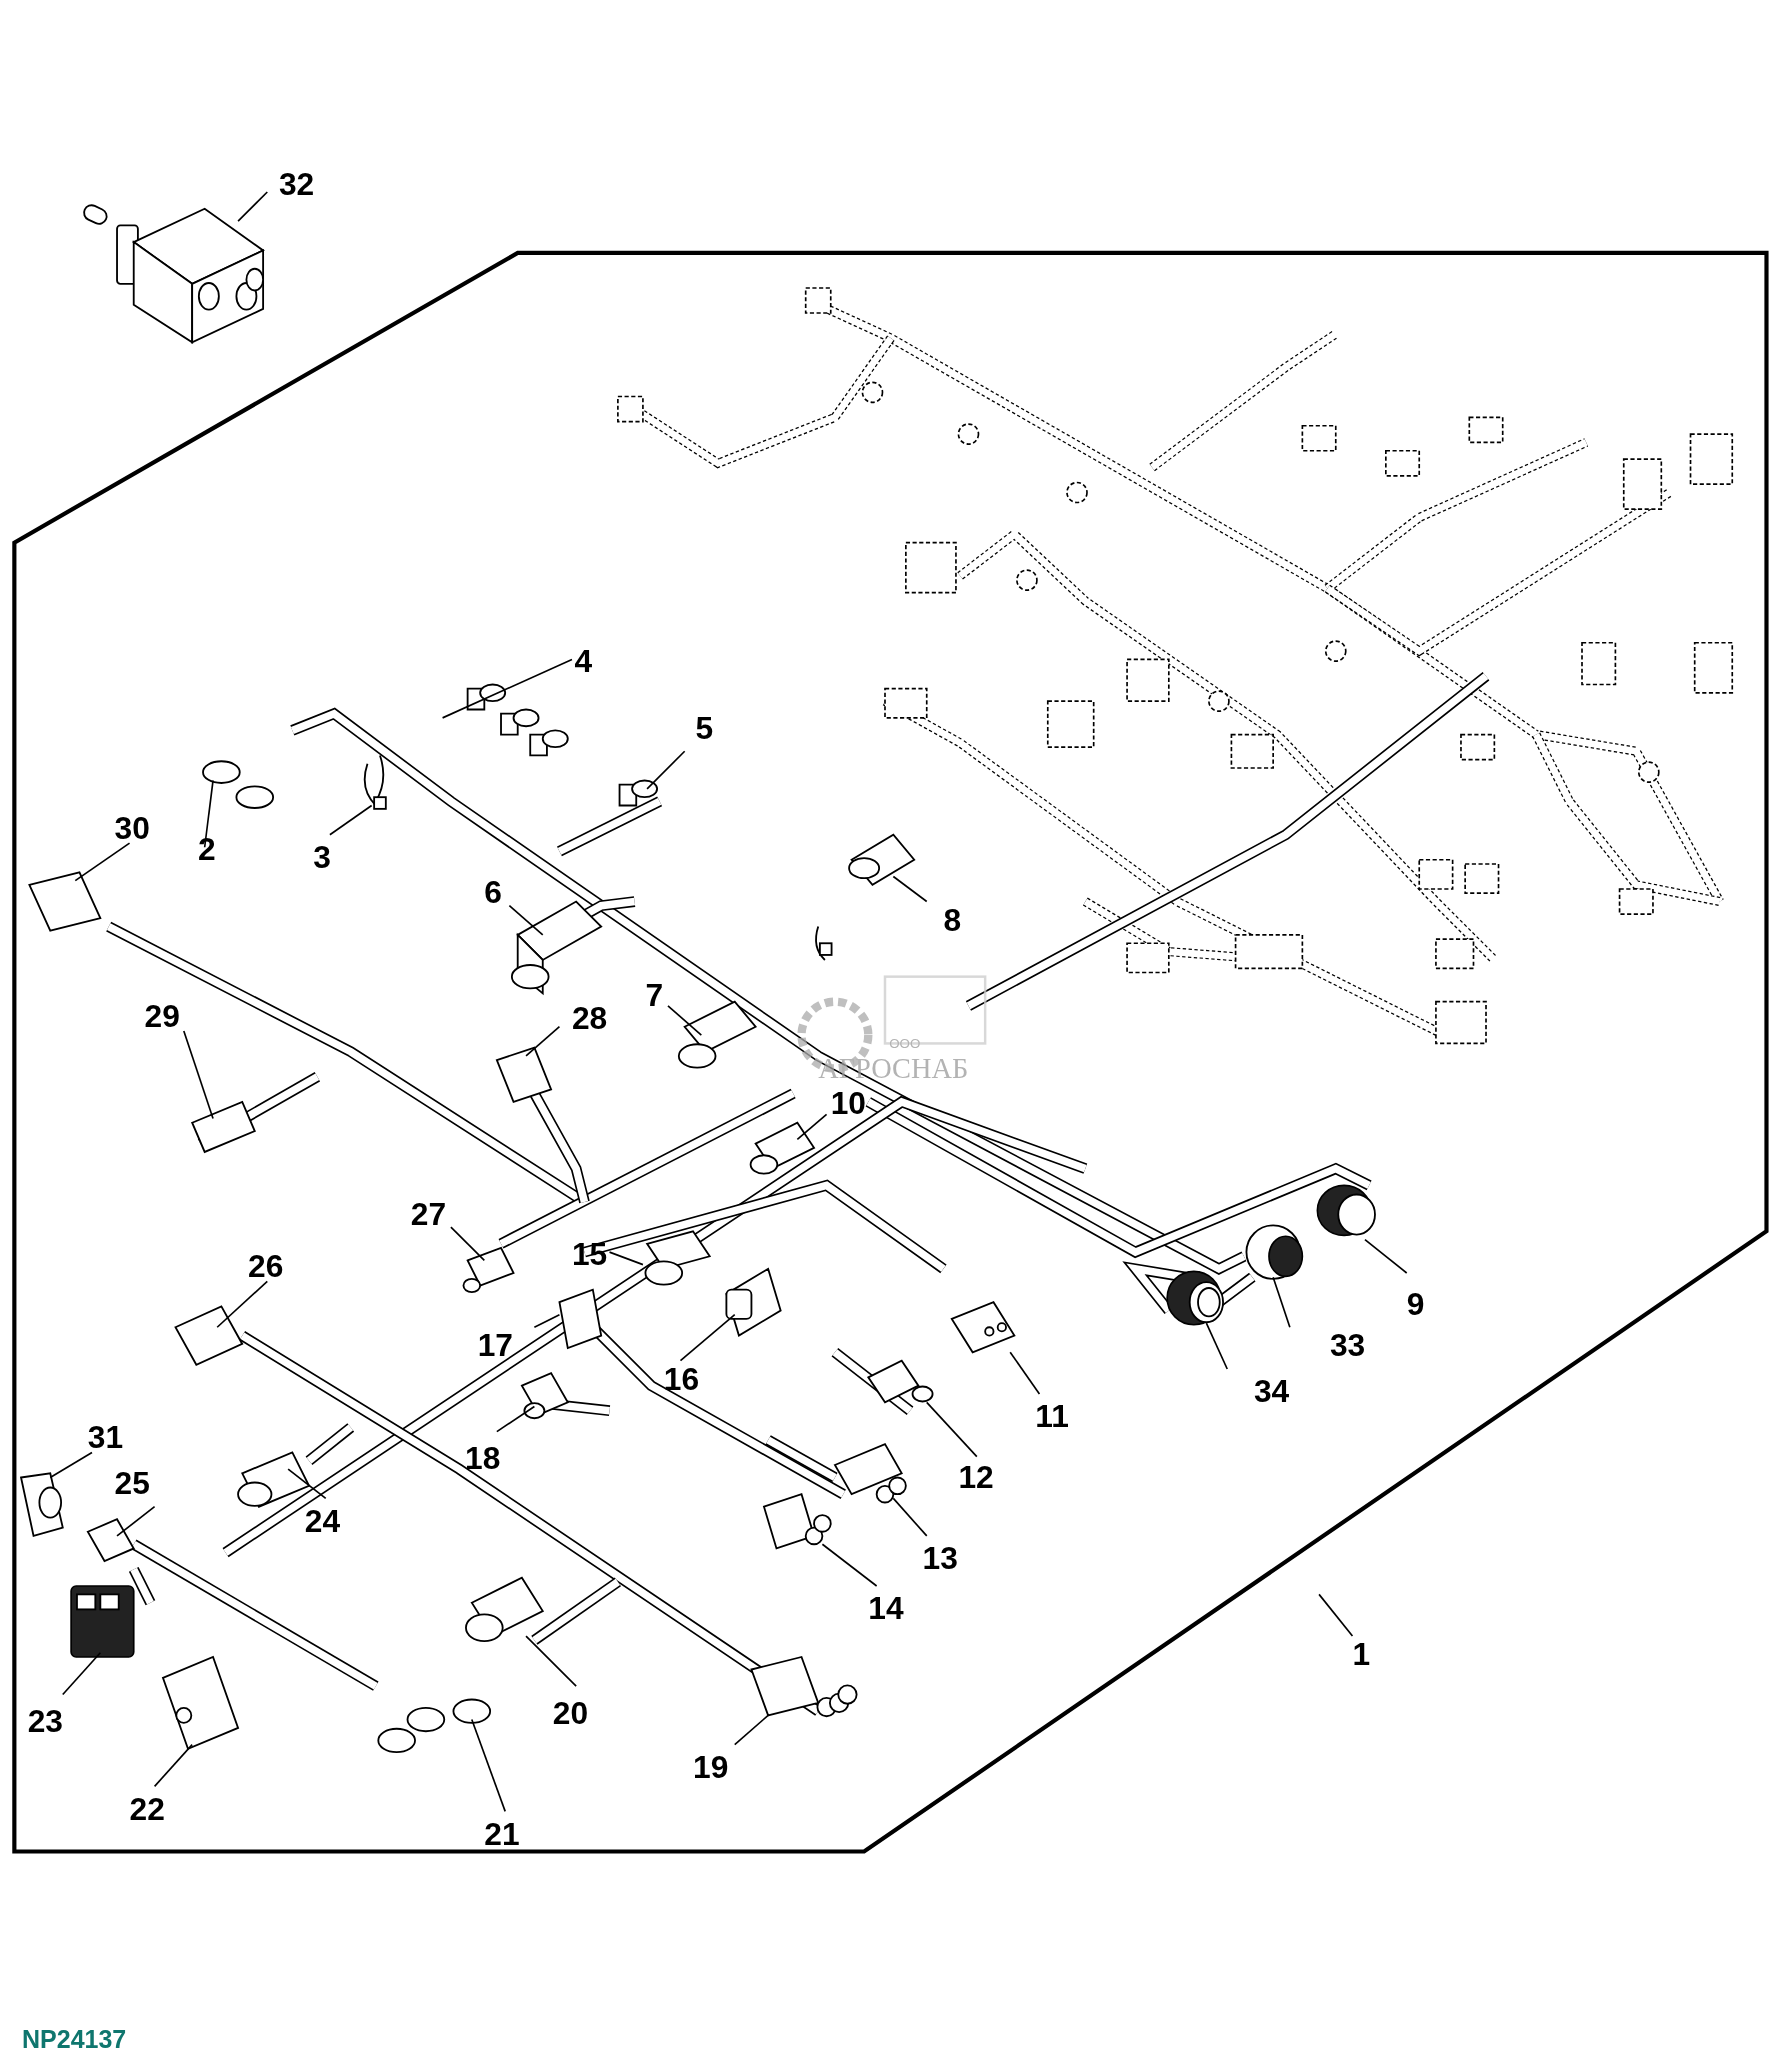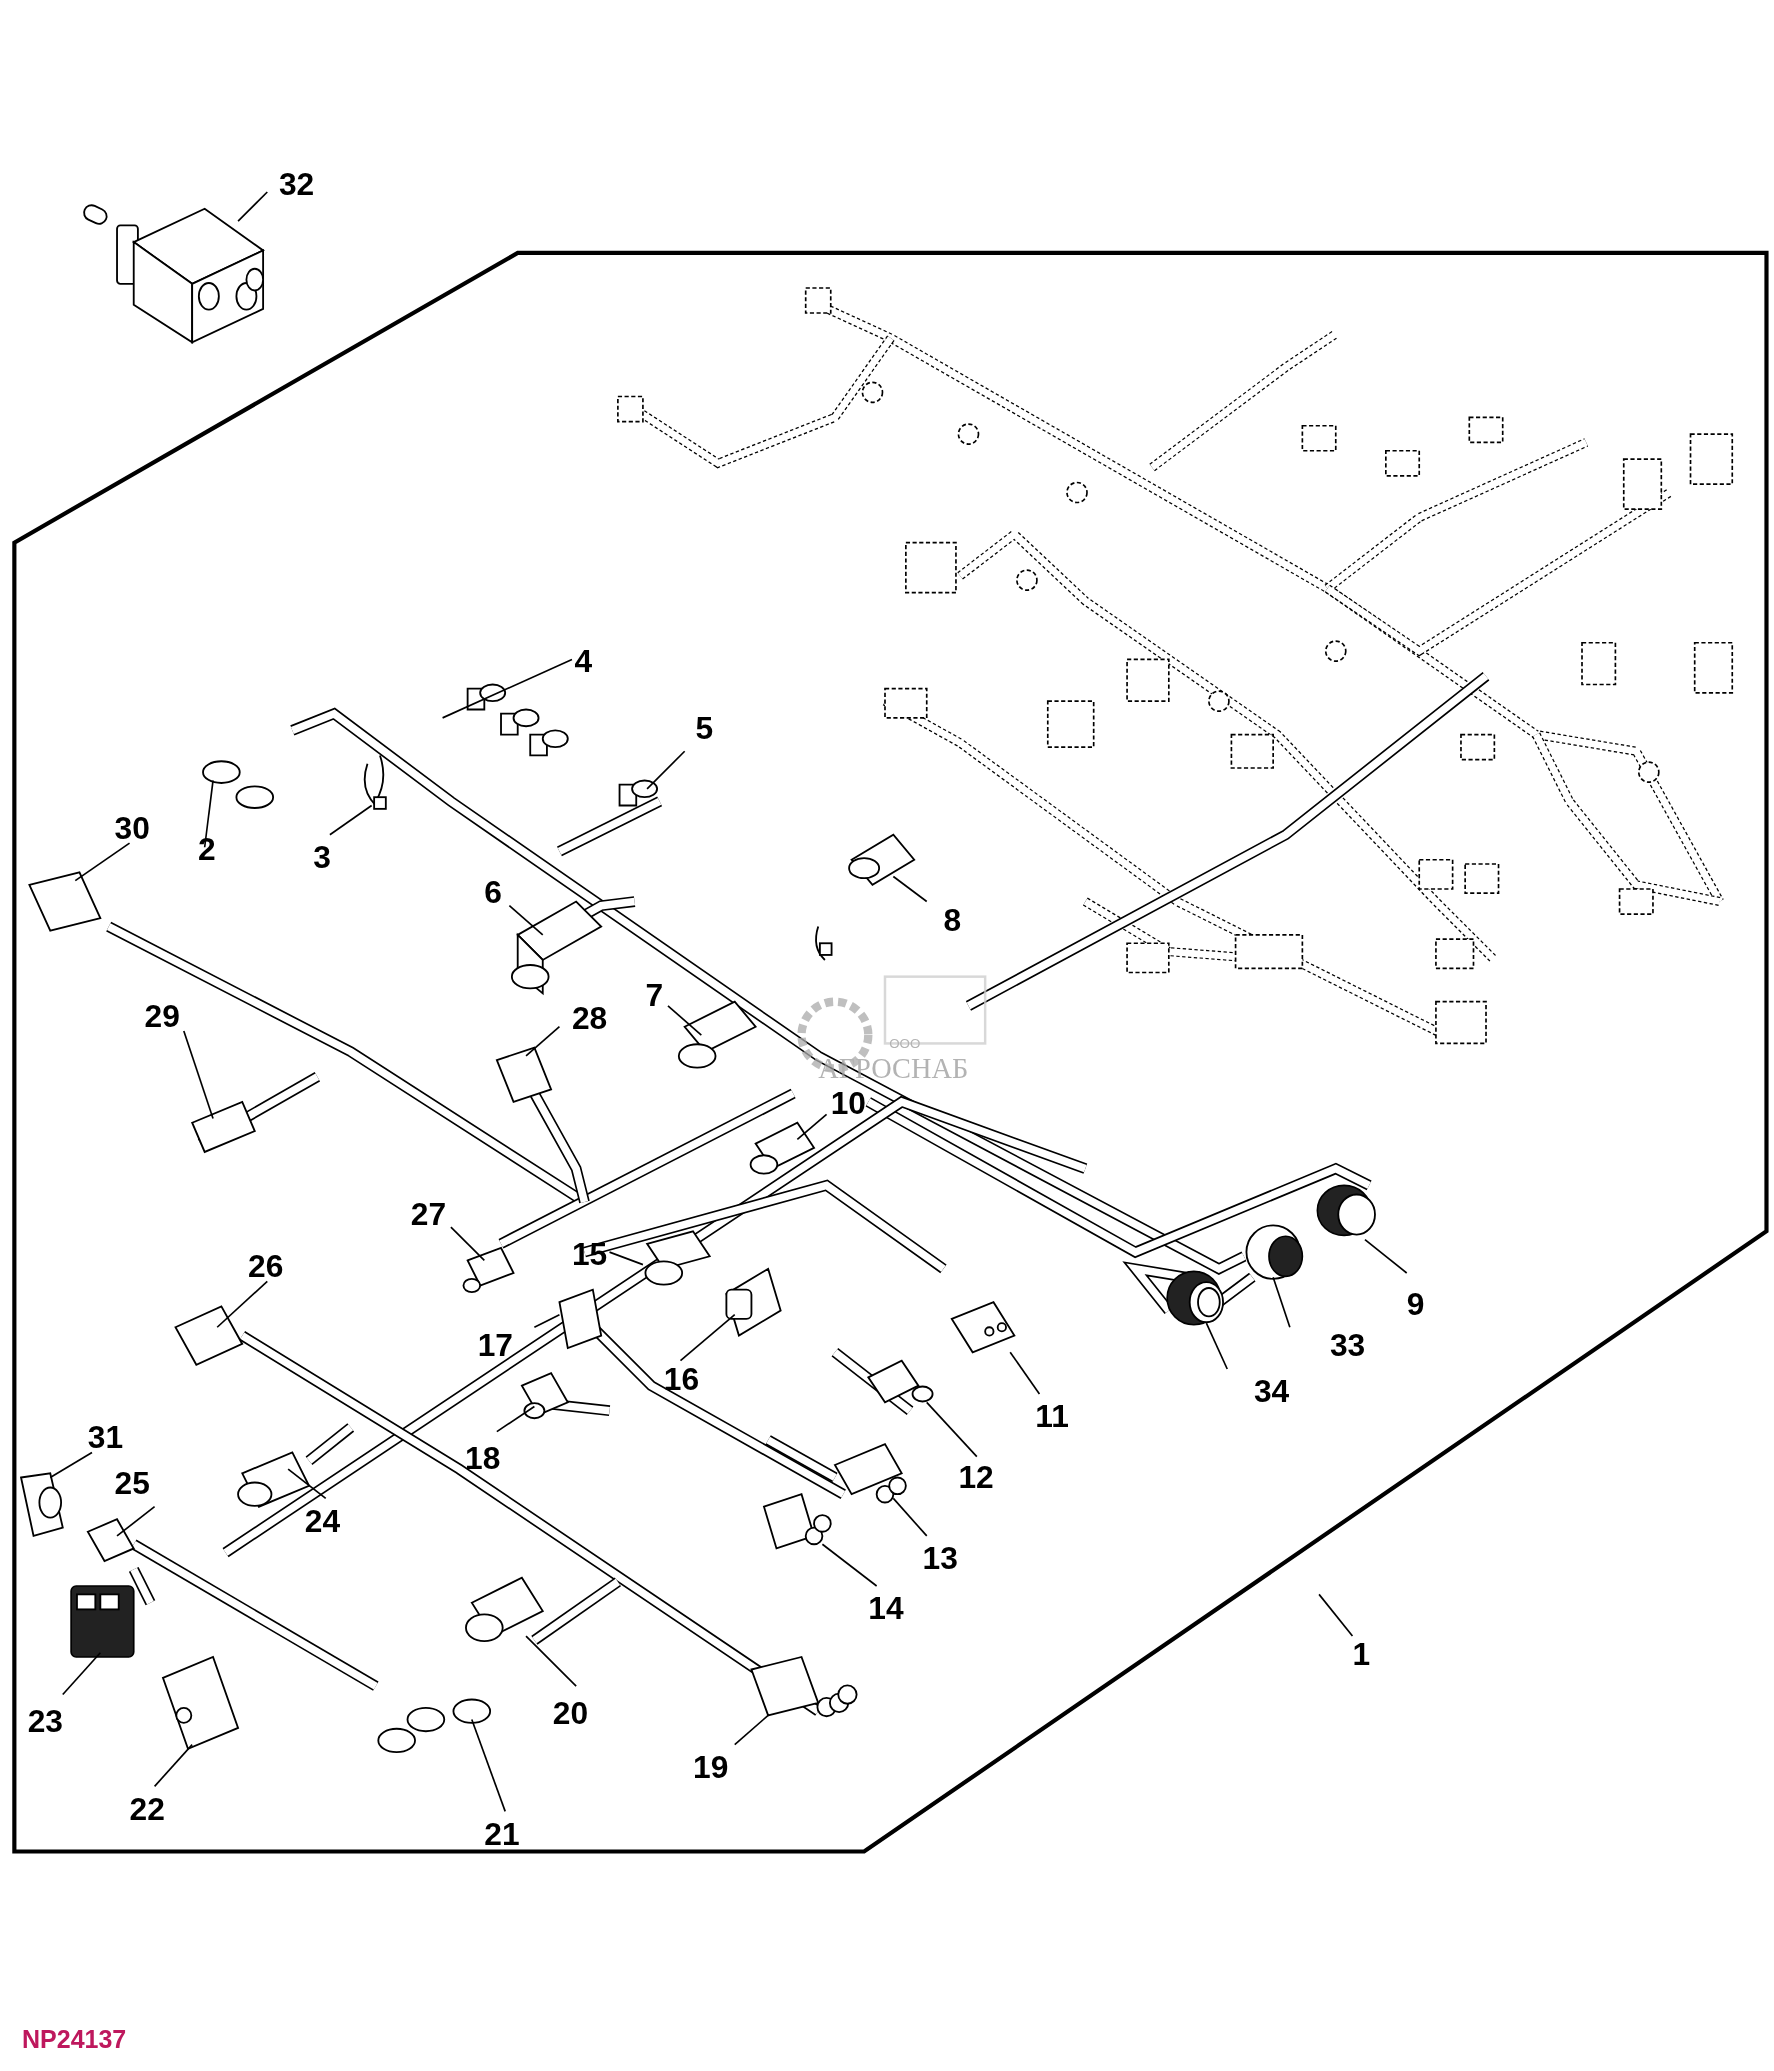--- a/index.html
+++ b/index.html
@@ -8,21 +8,21 @@
   .callout { font-family:"Liberation Sans", sans-serif; font-weight:bold; font-size:38px; fill:#000; }
   .lead { stroke:#000; stroke-width:2; fill:none; }
   .wire-fill { stroke:#fff; stroke-width:9; fill:none; }
   .wire-out { stroke:#000; stroke-width:13; fill:none; stroke-linejoin:miter; }
   .ghost-out { stroke:#000; stroke-width:11; fill:none; stroke-dasharray:4 3; }
   .ghost-fill { stroke:#fff; stroke-width:8; fill:none; }
   .part { fill:#fff; stroke:#000; stroke-width:2.2; }
   .part-dark { fill:#222; stroke:#000; stroke-width:2; }
   .ghost-part { fill:#fff; stroke:#000; stroke-width:2; stroke-dasharray:5 3; }
   .border { stroke:#000; stroke-width:5; fill:none; }
-  .figure-id { position:absolute; left:22px; top:2025px; font-family:"Liberation Sans", sans-serif; font-weight:bold; font-size:25px; color:#be185d; }
+  .figure-id { position:absolute; left:22px; top:2025px; font-family:"Liberation Sans", sans-serif; font-weight:bold; font-size:25px; color:#0f766e; }
   .watermark-text { font-family:"Liberation Serif", serif; font-size:34px; fill:#9a9a9a; }
   .watermark-small { font-family:"Liberation Sans", sans-serif; font-size:16px; fill:#9a9a9a; }
 </style>
 </head>
 <body>
 
 <svg id="diagram" viewBox="0 0 2126 2481" xmlns="http://www.w3.org/2000/svg">
 
   <polygon class="border" points="620,303 2116,303 2116,1475 1035,2218 17,2218 17,650"></polygon>
 

